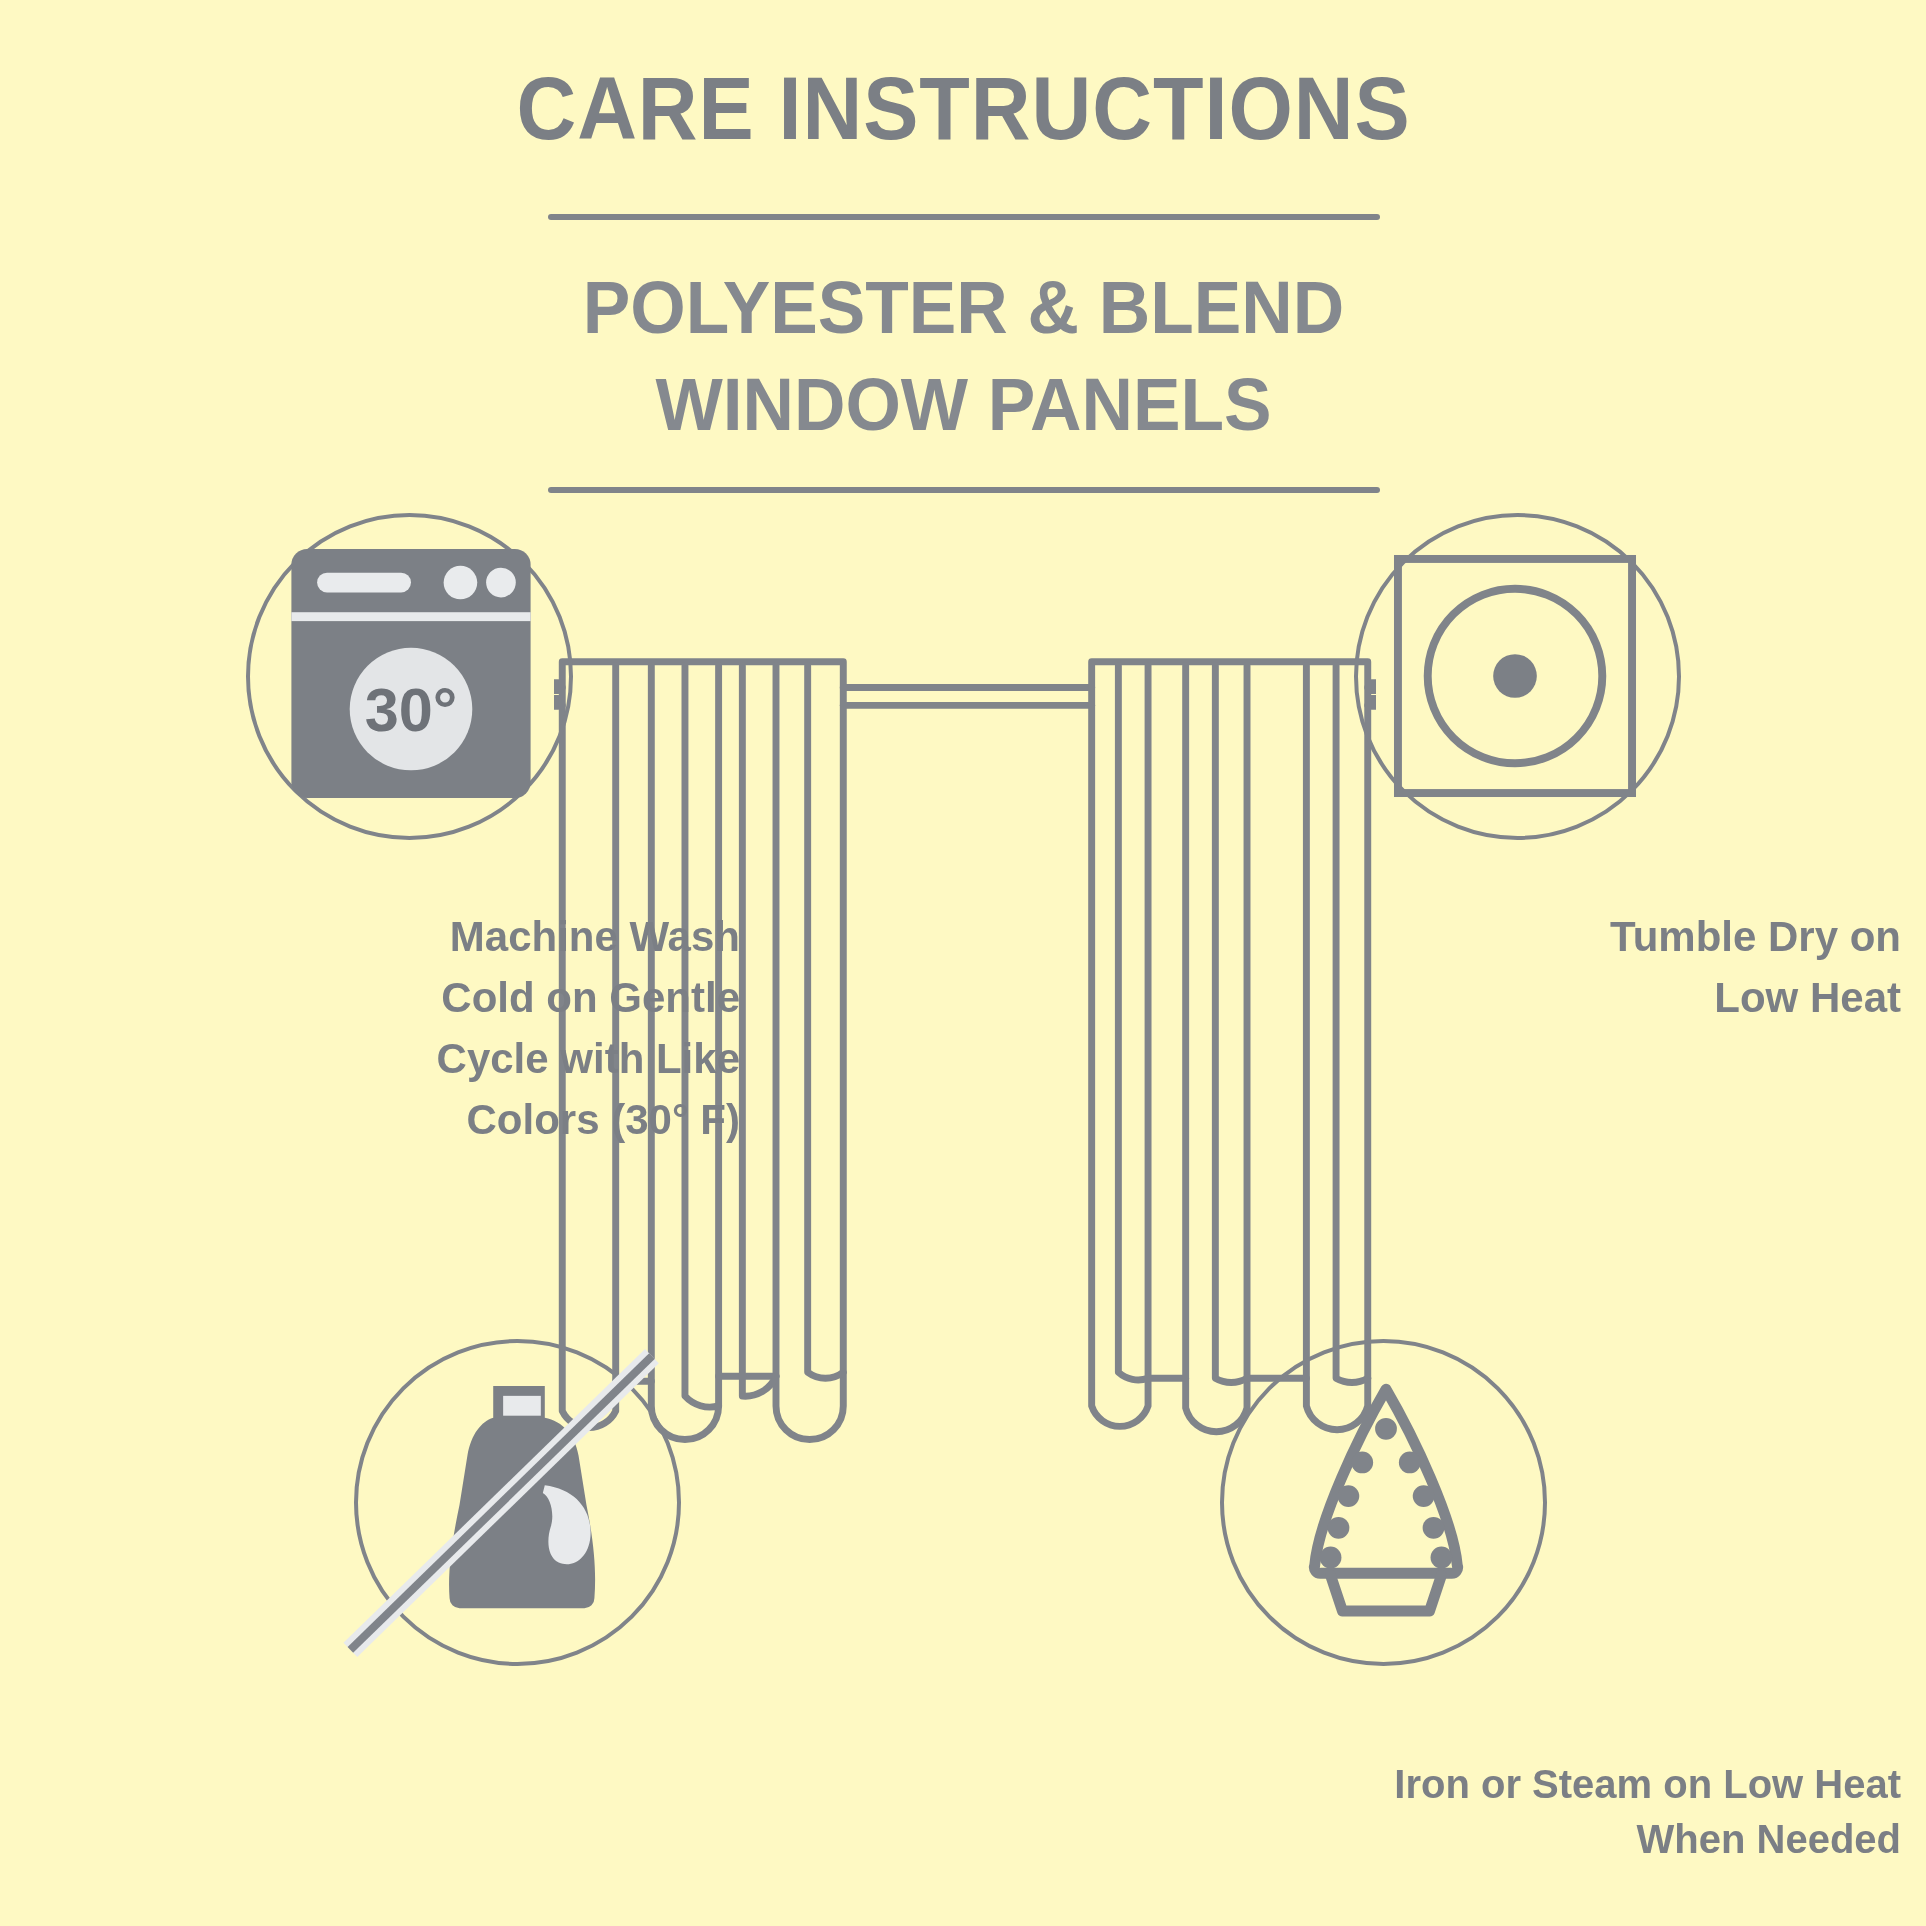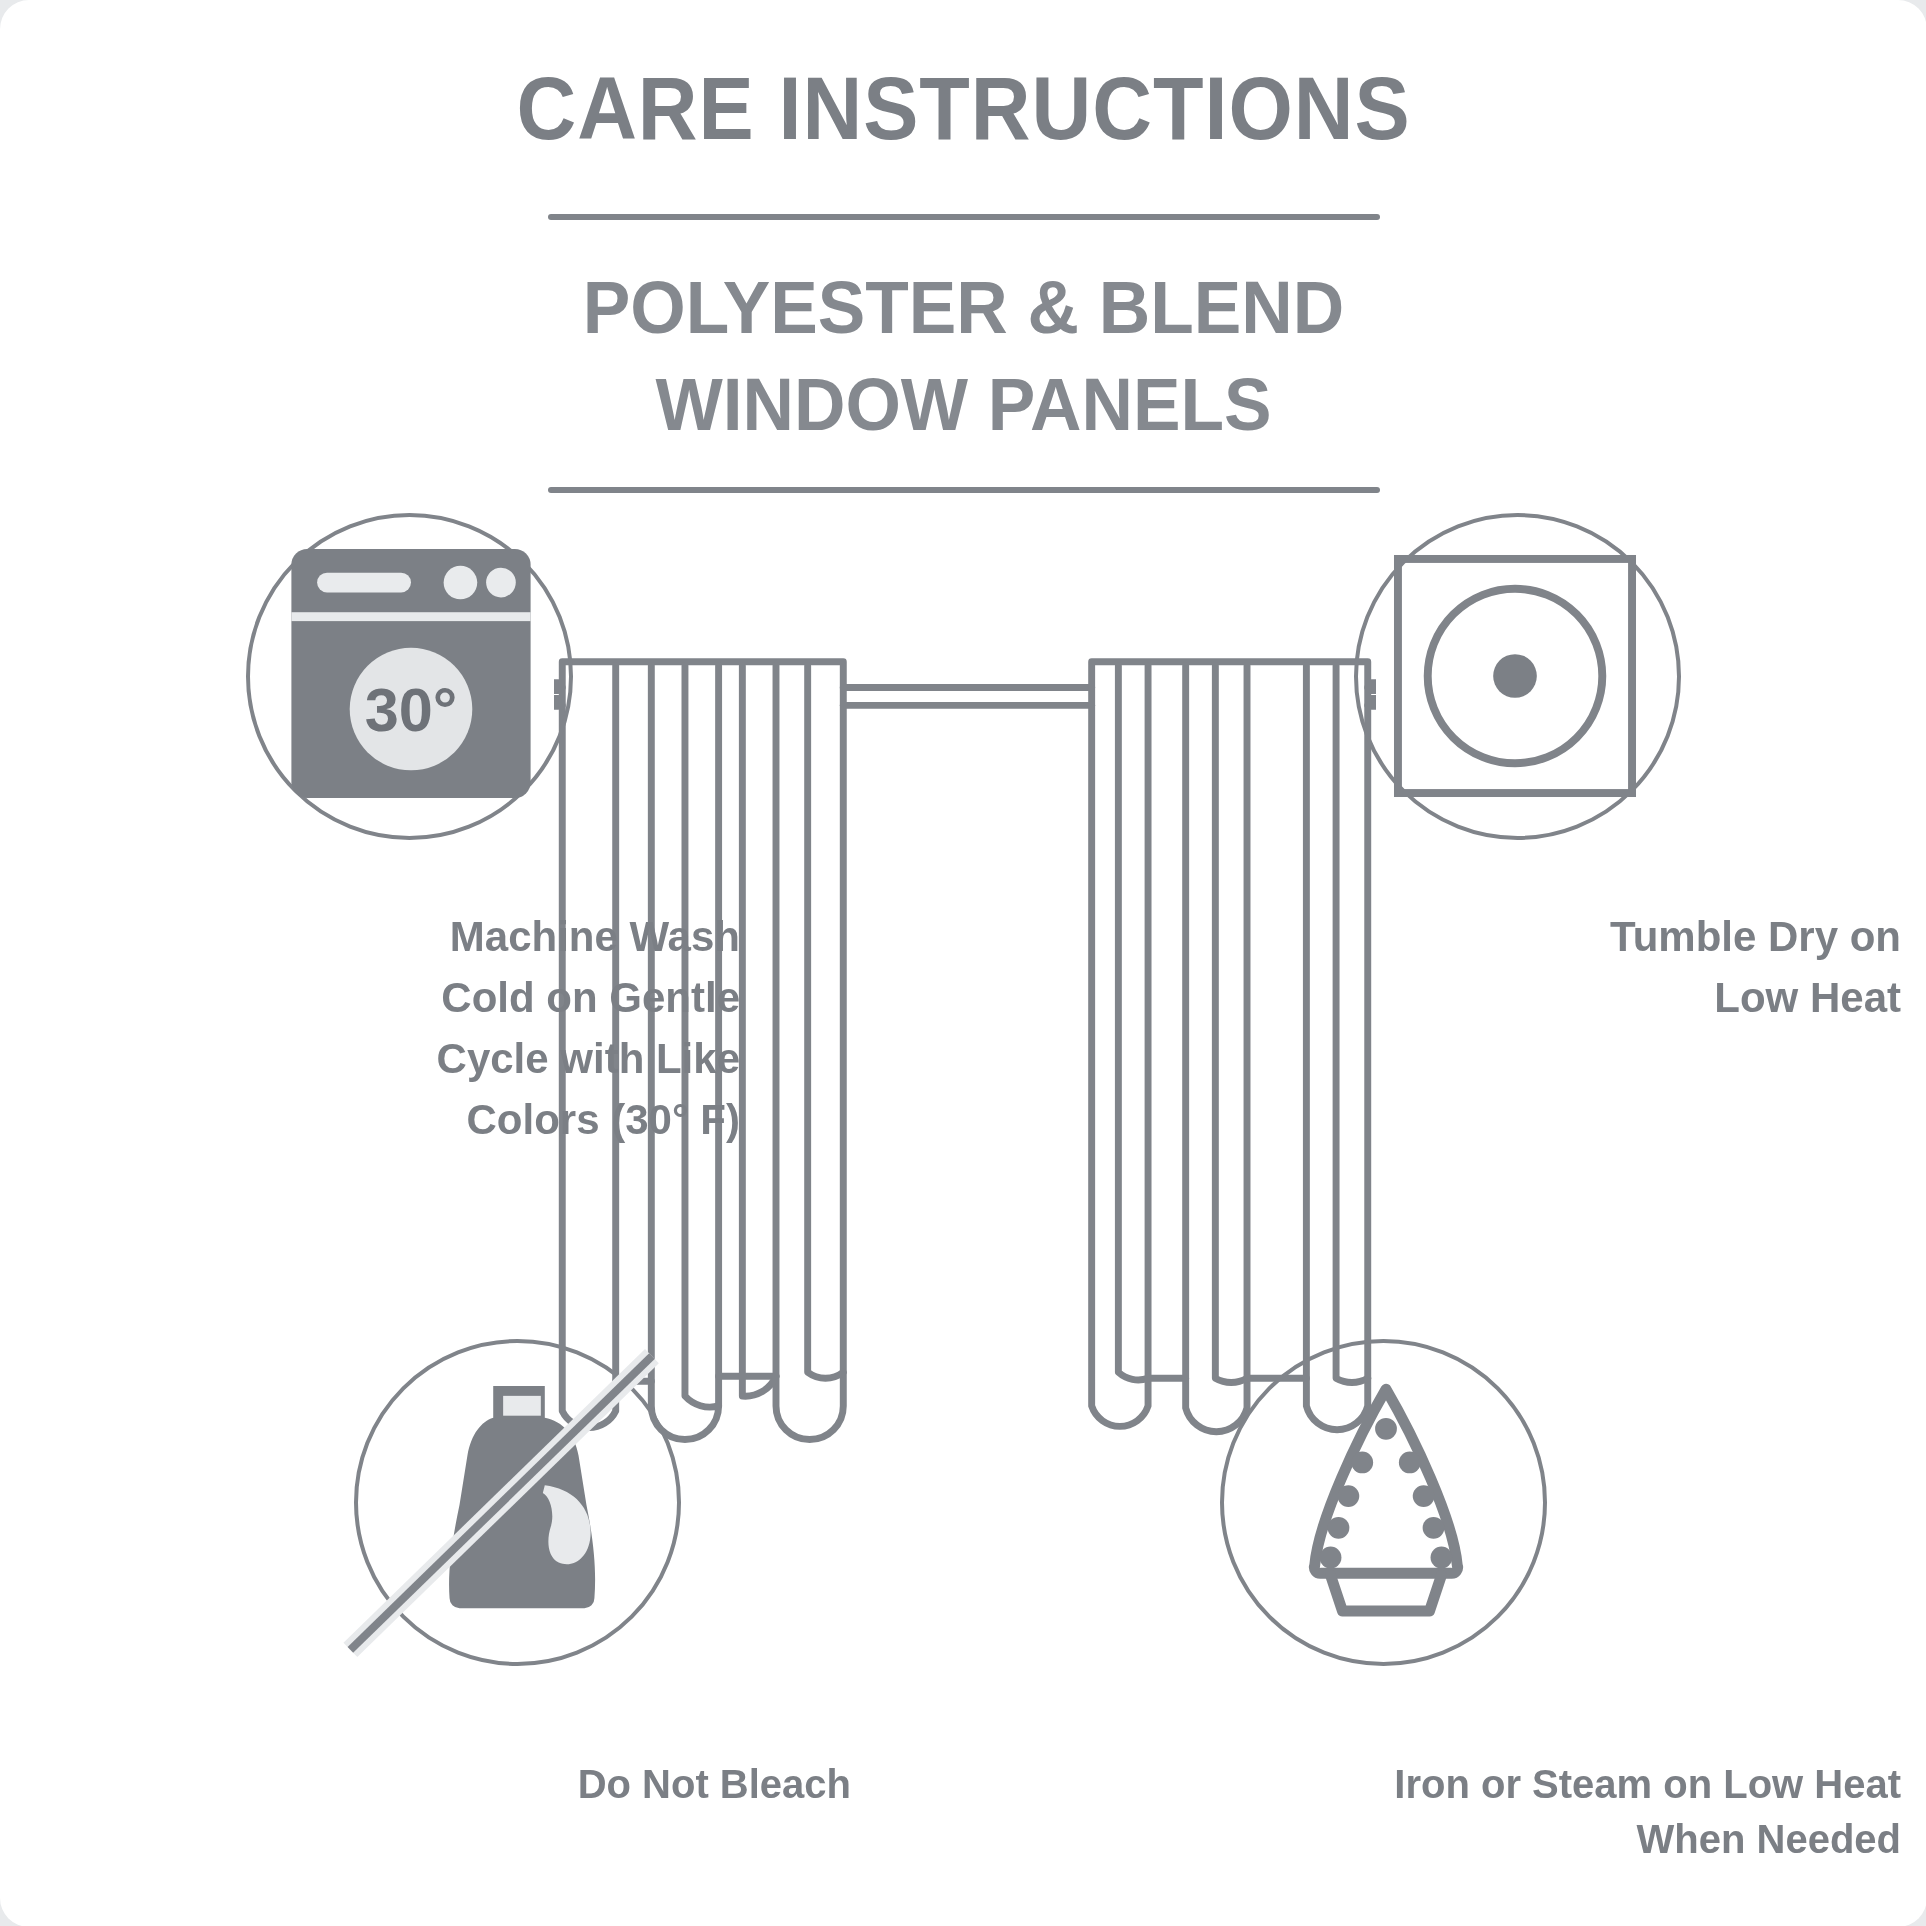--- a/index.html
+++ b/index.html
@@ -10,23 +10,22 @@
   body {
     width: 1927px;
     height: 1927px;
     font-family: "Liberation Sans", sans-serif;
     -webkit-font-smoothing: antialiased;
   }
   #page {
     position: relative;
     width: 1927px;
     height: 1927px;
-    background: #ffffff;
+    background: #fef9c3;
     overflow: hidden;
-    border-radius: 29px;
   }
 
   
   .title {
     position: absolute;
     top: 57px;
     left: 0;
     width: 1927px;
     text-align: center;
     font-size: 89px;
@@ -216,21 +215,20 @@
     <path d="M 150 108
              C 182 112 198 134 196 160
              C 194 182 178 192 164 186
              C 152 180 152 162 156 150
              C 160 138 156 120 148 116 Z" fill="#e8eaec"></path>
 
     <line x1="-46" y1="274" x2="258" y2="-22" stroke="#e8eaec" stroke-width="20"></line>
     <line x1="-46" y1="274" x2="258" y2="-22" stroke="#80848a" stroke-width="8"></line>
   </svg>
 
-  <div class="caption" id="caption-bleach">Do Not Bleach</div>
 
   <div class="icon-circle" id="circle-iron"></div>
   <svg class="icon-svg" style="left:1287px; top:1381px; width:198px; height:248px;" viewBox="0 0 200 250" xmlns="http://www.w3.org/2000/svg">
     <g fill="none" stroke="#80848a" stroke-width="11" stroke-linejoin="round" stroke-linecap="round">
 
       <path d="M 100 8
                C 128 56 168 140 172 186
                a 6 6 0 0 1 -6 8
                L 34 194
                a 6 6 0 0 1 -6 -8

